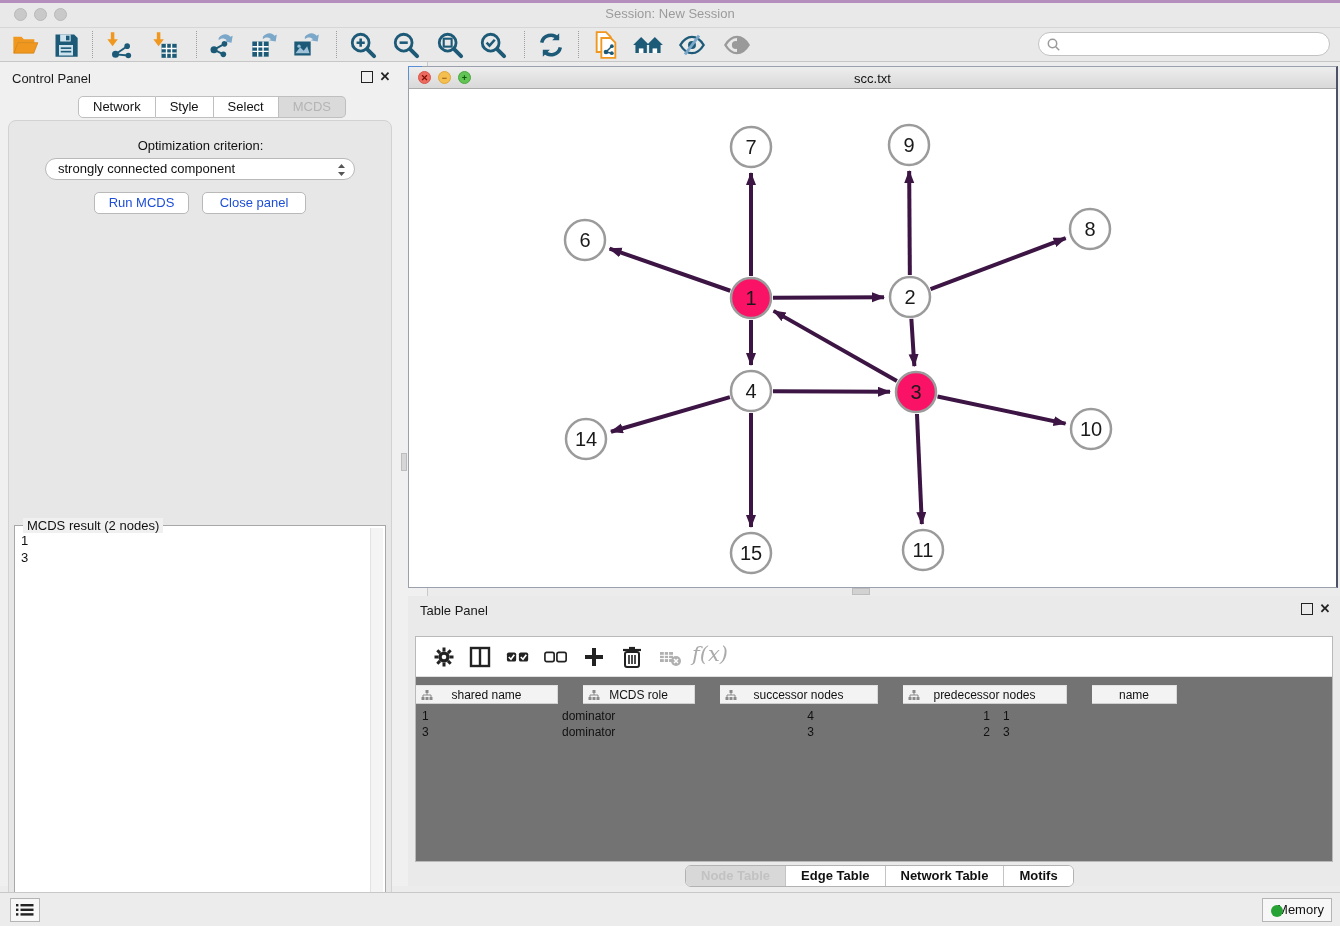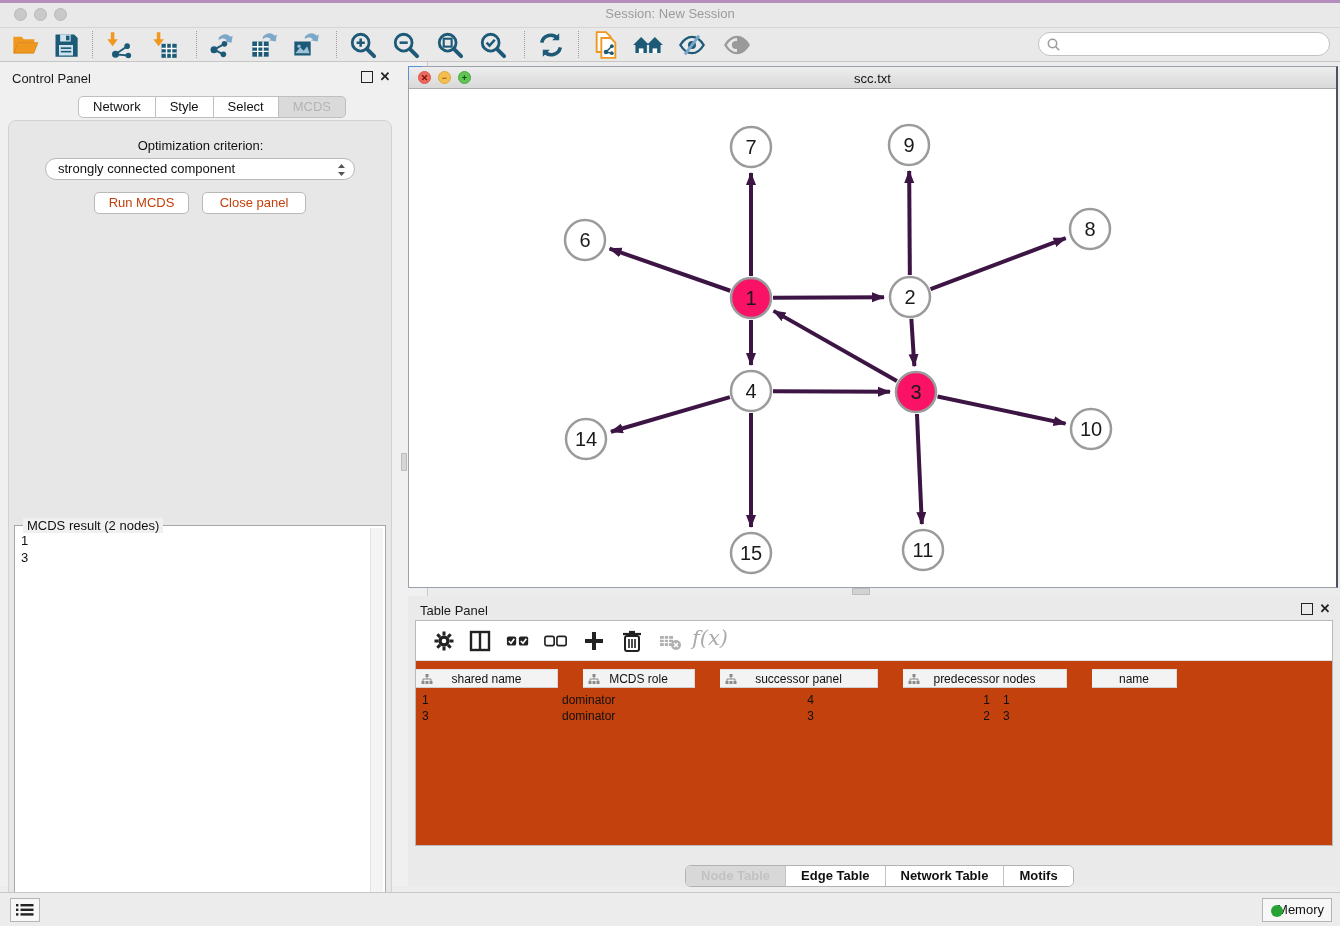--- a/index.html
+++ b/index.html
@@ -31,21 +31,21 @@
 
   .ctab-strip { position:absolute; left:78px; top:34px; height:22px; display:flex; }
   .ctab { height:22px; background:#fff; border:1px solid #bfbfbf; border-left:none; font-size:13px; color:#111; text-align:center; line-height:20px; padding:0 14px; }
   .ctab:first-child { border-left:1px solid #bfbfbf; border-radius:5px 0 0 5px; }
   .ctab.active { background:#dadada; color:#b4b4b4; border-radius:0 5px 5px 0; }
 
   .cgroup { position:absolute; left:8px; top:58px; width:384px; height:818px; background:#e7e7e7; border:1px solid #d2d2d2; border-radius:8px; }
   .opt-label { position:absolute; left:0; top:76px; width:401px; text-align:center; font-size:13px; color:#111; }
   .dropdown { position:absolute; left:45px; top:96px; width:310px; height:22px; background:#fff; border:1px solid #b9b9b9; border-radius:11px; font-size:13px; color:#111; line-height:20px; padding-left:12px; }
   .dd-arrows { position:absolute; right:8px; top:3px; width:9px; height:16px; }
-  .btn { position:absolute; height:22px; background:#fff; border:1px solid #b9b9b9; border-radius:5px; font-size:13px; color:#c2410c; text-align:center; line-height:20px; }
+  .btn { position:absolute; height:22px; background:#fff; border:1px solid #b9b9b9; border-radius:5px; font-size:13px; color:#1d4ed8; text-align:center; line-height:20px; }
   .btn-run { left:94px; top:130px; width:95px; }
   .btn-close { left:202px; top:130px; width:104px; }
 
   .result-fieldset { position:absolute; left:14px; top:463px; width:372px; height:373px; border:1px solid #a8a8a8; background:#fff;text-align:center; }
   .result-legend { position:absolute; left:8px; top:-8px; background:#f0f0f0; padding:0 4px; font-size:13px; color:#111; }
   .result-lines { position:absolute; left:6px; top:6px; font-size:13px; color:#111; line-height:17px; }
   .result-scroll { position:absolute; right:2px; top:2px; width:13px; height:366px; background:#f4f4f4; border-left:1px solid #e2e2e2; }
 
   
   .net-window { position:absolute; left:408px; top:66px; width:930px; height:522px; background:#fff; border:1px solid #9aa0ac; border-right:2px solid #4c5166; }
@@ -59,21 +59,21 @@
   .focus-corner-v { position:absolute; left:-1px; top:-1px; width:2px; height:14px; background:#5a8fd6; }
   #graph { position:absolute; left:0; top:22px; }
 
   
   .vsplit-grip { position:absolute; left:401px; top:453px; width:6px; height:18px; background:#d6d6d6; border:1px solid #bdbdbd; }
   .hsplit-grip { position:absolute; left:852px; top:588px; width:18px; height:7px; background:#d2d2d2; border:1px solid #bdbdbd; }
 
   
   .table-panel { position:absolute; left:408px; top:596px; width:932px; height:290px; background:#eaeaea; }
   .tp-title { position:absolute; left:12px; top:7px; font-size:13px; color:#1a1a1a; }
-  .table-block { position:absolute; left:7px; top:24px; width:918px; height:226px; background:#c2410c; border:1px solid #b9b9b9; }
+  .table-block { position:absolute; left:7px; top:40px; width:918px; height:226px; background:#737373; border:1px solid #b9b9b9; }
   .tp-toolbar { position:absolute; left:0; top:0; width:100%; height:40px; background:#fff; border-bottom:1px solid #e0e0e0; }
   .tpt-icon { position:absolute; top:8px; width:24px; height:24px; }
   .fx-label { position:absolute; left:276px; top:5px; font-family:"DejaVu Serif", serif; font-style:italic; font-size:21px; color:#aaa; }
   .tbl-header { position:absolute; left:0; top:48px; height:19px; display:flex;gap:25px; }
   .th-cell { position:relative; height:19px; background:#f3f3f3; border-right:1px solid #d8d8d8; border-top:1px solid #e3e3e3; border-bottom:1px solid #cfcfcf; font-size:12px; color:#111; text-align:center; line-height:18px; }
   .th-icon { position:absolute; left:5px; top:4px; }
   .tbl-row { position:absolute; left:0; height:16px; font-size:12px; color:#111; }
   .td-cell { position:absolute; top:0; height:16px; line-height:16px; }
 
   .bottom-tabs { position:absolute; left:277px; top:269px; height:22px; display:flex; border:1px solid #b2b2b2; border-radius:6px; overflow:hidden; background:#fff; }
@@ -374,21 +374,21 @@
         <span>MCDS role</span>
       </div>
       <div class="th-cell" style="width:158px">
         <svg class="th-icon" width="12" height="11" viewBox="0 0 12 11">
             <rect x="4.5" y="0" width="3" height="3" fill="#8a8a8a"></rect>
             <path d="M6 3v2M2 7V5h8v2" stroke="#8a8a8a" fill="none"></path>
             <rect x="0.5" y="7" width="3" height="3" fill="#8a8a8a"></rect>
             <rect x="4.5" y="7" width="3" height="3" fill="#8a8a8a"></rect>
             <rect x="8.5" y="7" width="3" height="3" fill="#8a8a8a"></rect>
           </svg>
-        <span>successor panel</span>
+        <span>successor nodes</span>
       </div>
       <div class="th-cell" style="width:164px">
         <svg class="th-icon" width="12" height="11" viewBox="0 0 12 11">
             <rect x="4.5" y="0" width="3" height="3" fill="#8a8a8a"></rect>
             <path d="M6 3v2M2 7V5h8v2" stroke="#8a8a8a" fill="none"></path>
             <rect x="0.5" y="7" width="3" height="3" fill="#8a8a8a"></rect>
             <rect x="4.5" y="7" width="3" height="3" fill="#8a8a8a"></rect>
             <rect x="8.5" y="7" width="3" height="3" fill="#8a8a8a"></rect>
           </svg>
         <span>predecessor nodes</span>

